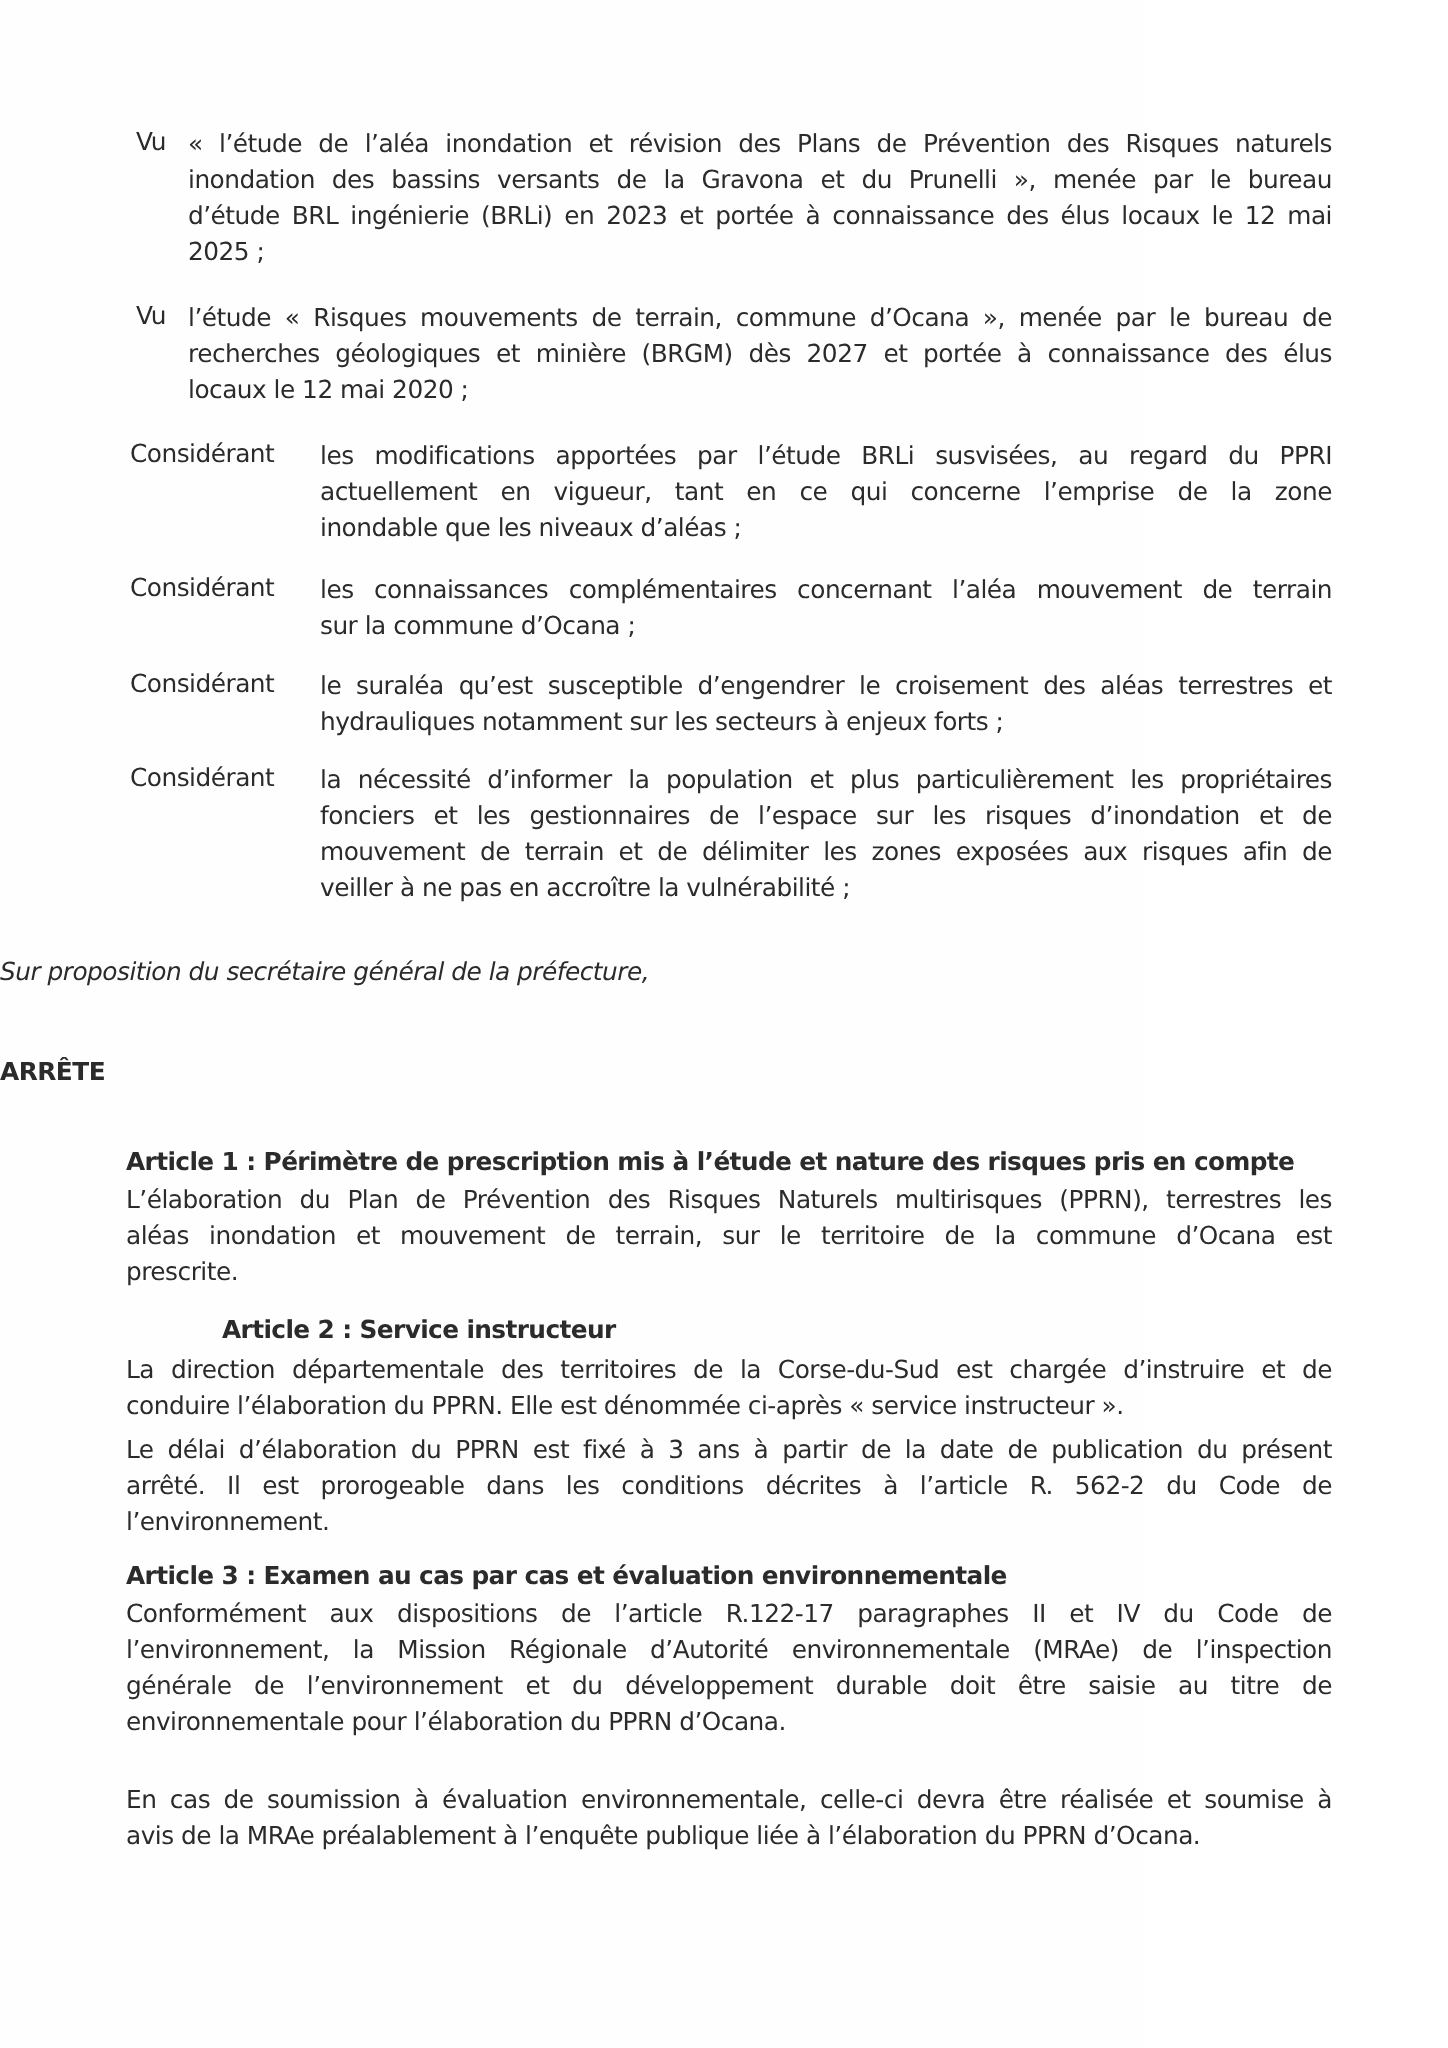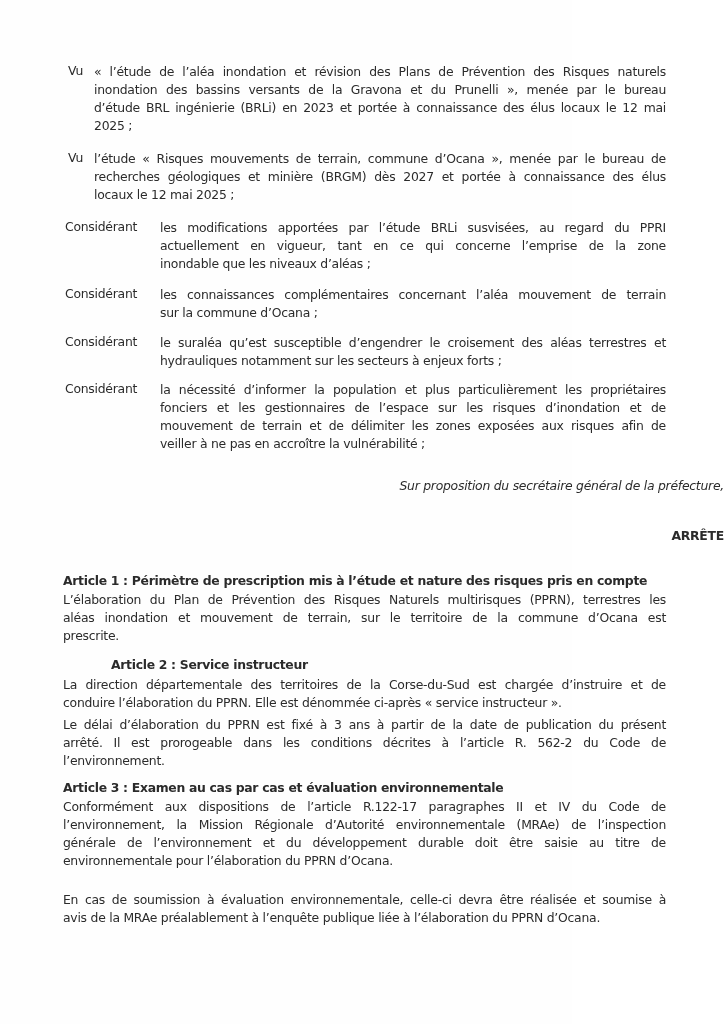--- a/index.html
+++ b/index.html
@@ -10,21 +10,21 @@
     font-size: 12.4px;
     letter-spacing: -0.25px;
   }
   .page { position: absolute; left: 0; top: 0; width: 572px; height: 1024px; background: #fefefe; }
   .block { position: absolute; }
   .label { position: absolute; white-space: nowrap; }
   .para { position: absolute; line-height: 18px; text-align: justify; }
   .line { display: block; text-align: justify; text-align-last: justify; height: 18px; white-space: nowrap; }
   .line.end { text-align-last: left; }
   .heading { position: absolute; font-weight: bold; white-space: nowrap; letter-spacing: -0.3px; }
-  .center { position: absolute; left: 0; width: 724px; text-align: right; }
+  .center { position: absolute; left: 0; width: 724px; text-align: left; }
   .italic { font-style: italic; }
   .bold { font-weight: bold; }
 </style>
 </head>
 <body>
 
 <div class="page">
 
   <div class="block" style="top:63px;left:0;">
     <span class="label" style="left:68px;top:0;">Vu</span>
@@ -34,21 +34,21 @@
       <span class="line">d’étude BRL ingénierie (BRLi) en 2023 et portée à connaissance des élus locaux le 12 mai</span>
       <span class="line end">2025 ;</span>
     </div>
   </div>
 
   <div class="block" style="top:150px;left:0;">
     <span class="label" style="left:68px;top:0;">Vu</span>
     <div class="para" style="left:94px;top:0;width:572px;">
       <span class="line">l’étude « Risques mouvements de terrain, commune d’Ocana », menée par le bureau de</span>
       <span class="line">recherches géologiques et minière (BRGM) dès 2027 et portée à connaissance des élus</span>
-      <span class="line end">locaux le 12 mai 2025 ;</span>
+      <span class="line end">locaux le 12 mai 2020 ;</span>
     </div>
   </div>
 
   <div class="block" style="top:219px;left:0;">
     <span class="label" style="left:65px;top:0;">Considérant</span>
     <div class="para" style="left:160px;top:0;width:506px;">
       <span class="line">les modifications apportées par l’étude BRLi susvisées, au regard du PPRI</span>
       <span class="line">actuellement en vigueur, tant en ce qui concerne l’emprise de la zone</span>
       <span class="line end">inondable que les niveaux d’aléas ;</span>
     </div>

